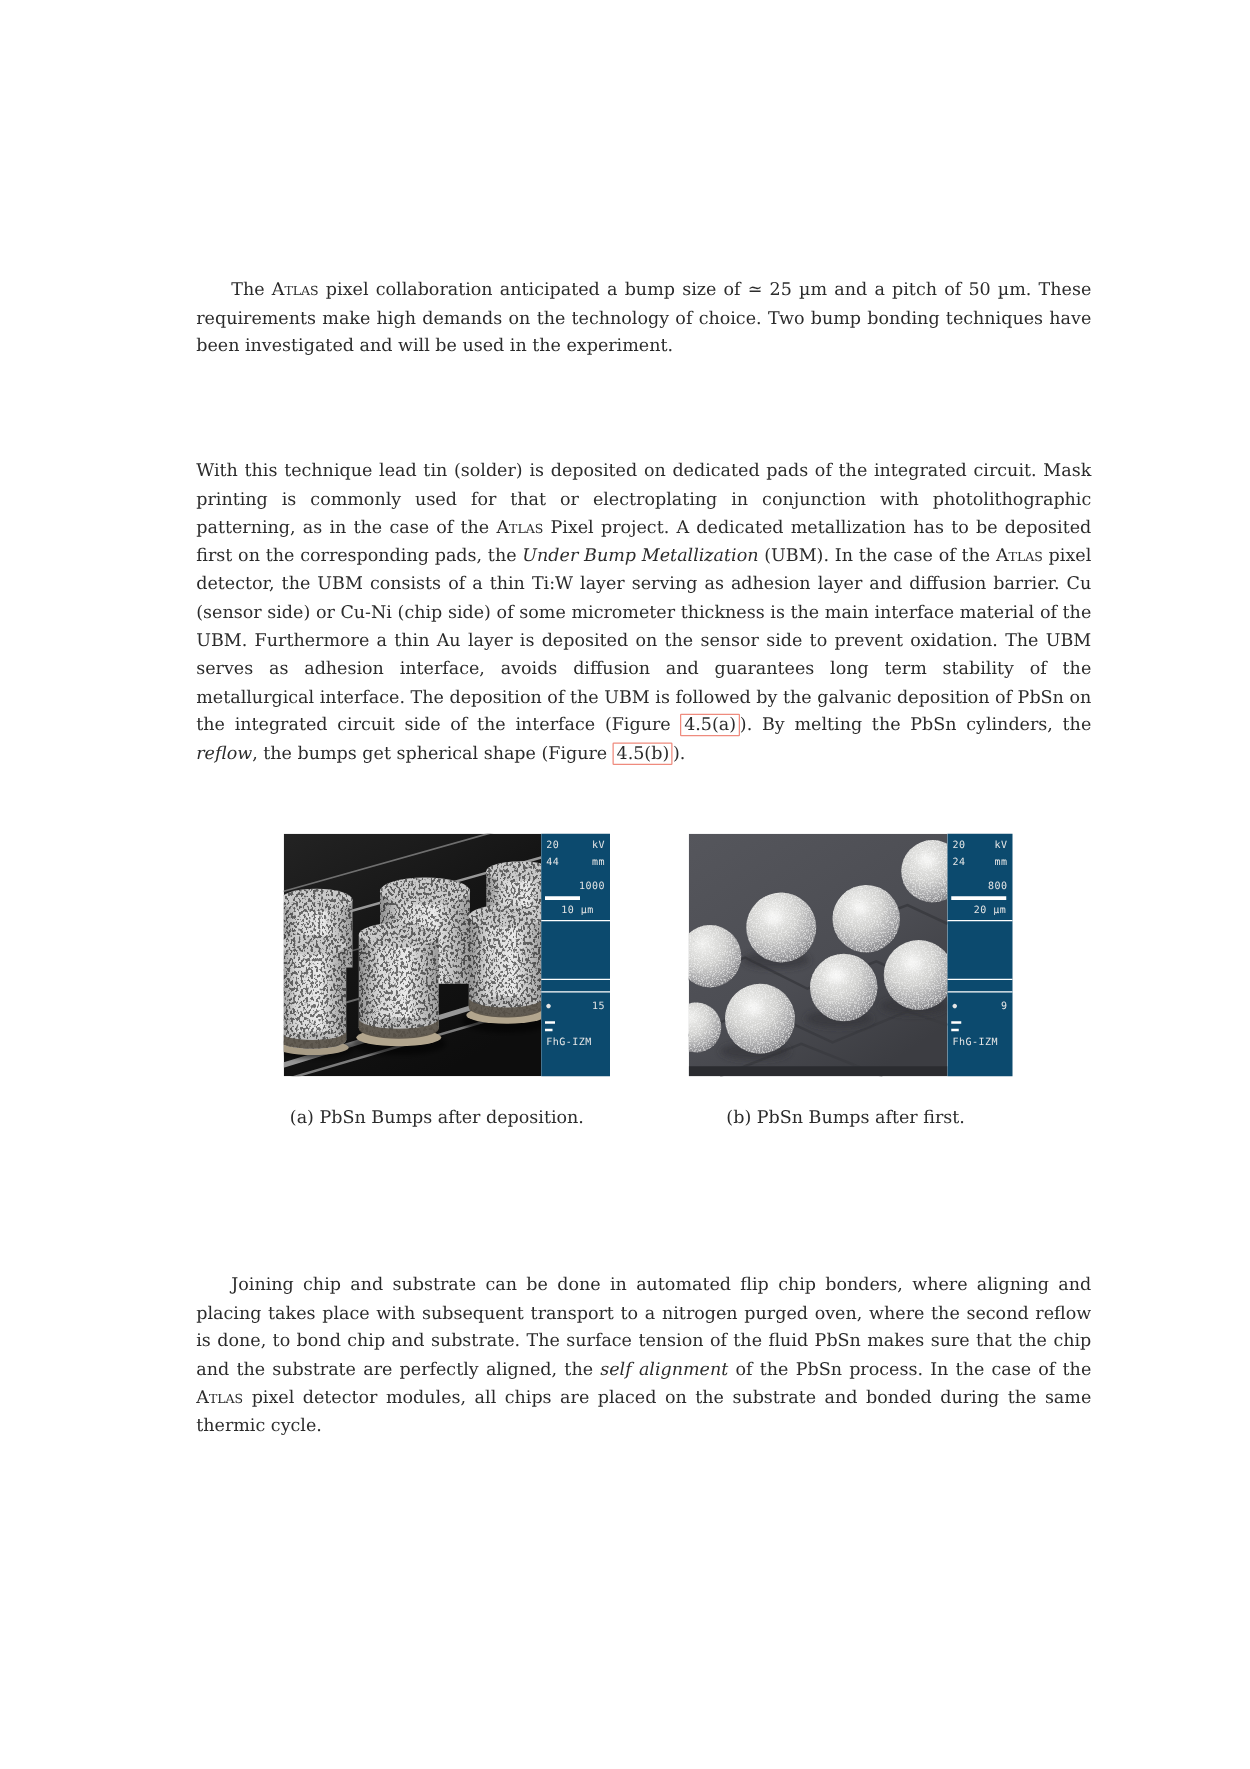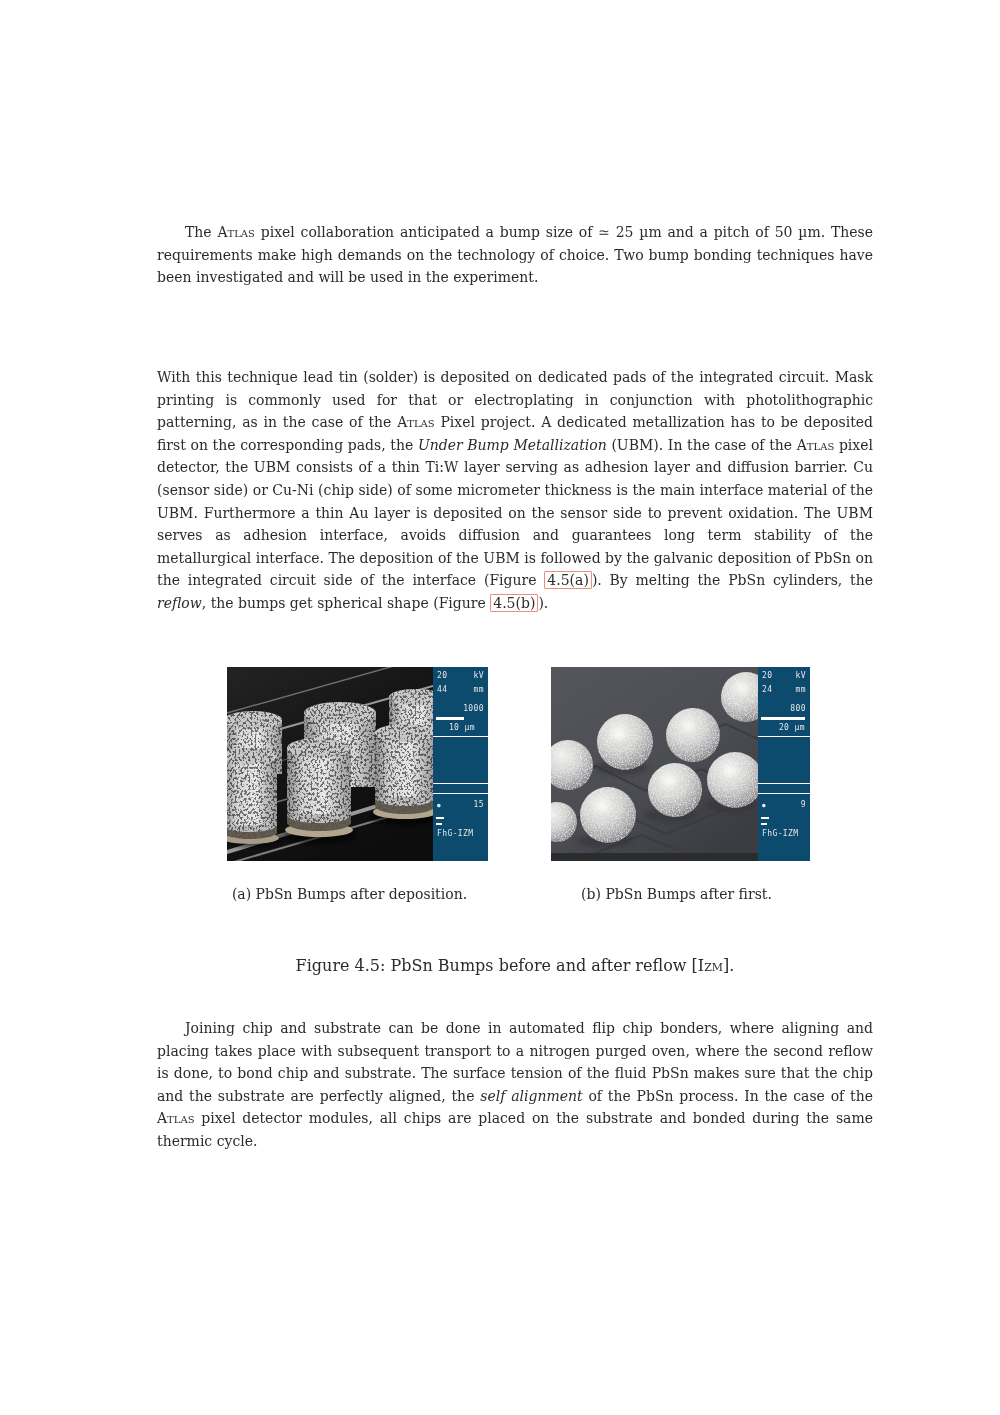--- a/index.html
+++ b/index.html
@@ -279,18 +279,17 @@
       <div class="sb-dash" style="top:156px;left:3px;width:6px"></div>
       <div class="sb-row" style="top:162px">
         <span>FhG-IZM</span>
       </div>
     </div>
   </div>
 
   <div class="subcap subcap-a">(a) PbSn Bumps after deposition.</div>
   <div class="subcap subcap-b">(b) PbSn Bumps after first.</div>
 
-  <div class="figcap"><span>Figure 4.5: PbSn Bumps before and after reflow [</span><span class="sc">Izm</span><span>].</span></div>
 
   <p class="para indent" style="top:1003px"><span>Joining chip and substrate can be done in automated flip chip bonders, where aligning and placing takes place with subsequent transport to a nitrogen purged oven, where the second reflow is done, to bond chip and substrate. The surface tension of the fluid PbSn makes sure that the chip and the substrate are perfectly aligned, the </span><span class="it">self alignment</span><span> of the PbSn process. In the case of the </span><span class="sc">Atlas</span><span> pixel detector modules, all chips are placed on the substrate and bonded during the same thermic cycle.</span></p>
 
 
 </div>
 
 </body></html>

